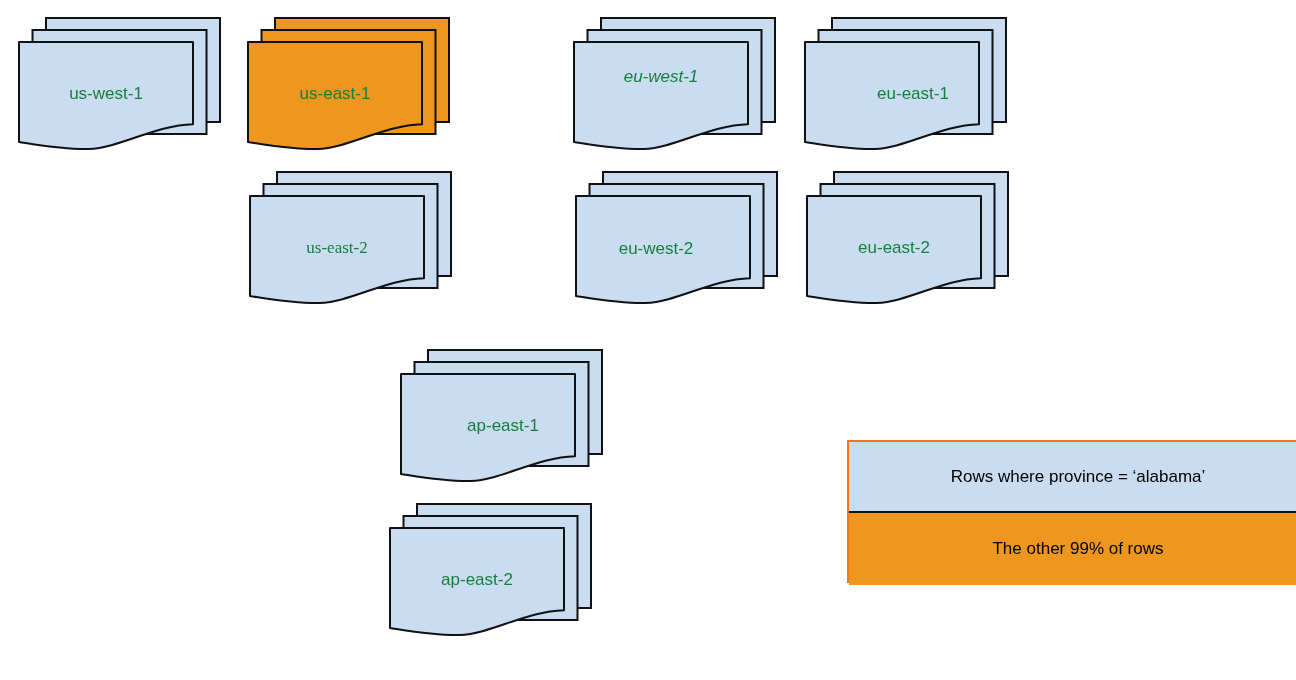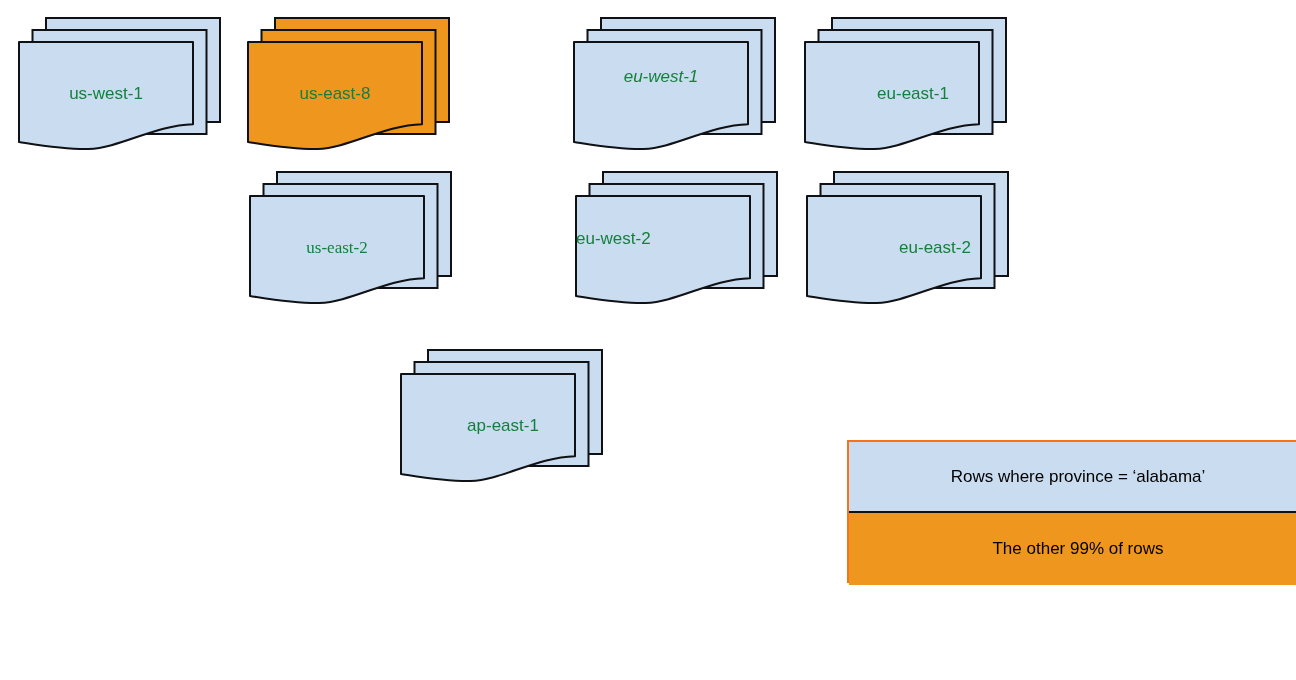--- a/index.html
+++ b/index.html
@@ -63,21 +63,21 @@
         <path d="M 0 0 L 174 0 L 174 82.16 C 135.72 83.16 100.92 106.00 69.60 107.00 C 45.24 107.50 22.62 103.50 0 100.00 Z" transform="translate(3,30)" fill="#cadcf0" stroke="#0f1114" stroke-width="2" stroke-linejoin="round"></path>
       </svg>
       <div class="stack-label" style="left: 3px; top: 73px; width: 174px; text-align: center;">us-west-1</div>
     </div>
     <div class="stack" style="left: 245px; top: 12px;">
       <svg width="207" height="148" viewBox="0 0 207 148">
         <rect x="30" y="6" width="174" height="104" fill="#ef961e" stroke="#0f1114" stroke-width="2"></rect>
         <rect x="16.5" y="18" width="174" height="104" fill="#ef961e" stroke="#0f1114" stroke-width="2"></rect>
         <path d="M 0 0 L 174 0 L 174 82.16 C 135.72 83.16 100.92 106.00 69.60 107.00 C 45.24 107.50 22.62 103.50 0 100.00 Z" transform="translate(3,30)" fill="#ef961e" stroke="#0f1114" stroke-width="2" stroke-linejoin="round"></path>
       </svg>
-      <div class="stack-label" style="left: 3px; top: 73px; width: 174px; text-align: center;">us-east-8</div>
+      <div class="stack-label" style="left: 3px; top: 73px; width: 174px; text-align: center;">us-east-1</div>
     </div>
     <div class="stack" style="left: 571px; top: 12px;">
       <svg width="207" height="148" viewBox="0 0 207 148">
         <rect x="30" y="6" width="174" height="104" fill="#cadcf0" stroke="#0f1114" stroke-width="2"></rect>
         <rect x="16.5" y="18" width="174" height="104" fill="#cadcf0" stroke="#0f1114" stroke-width="2"></rect>
         <path d="M 0 0 L 174 0 L 174 82.16 C 135.72 83.16 100.92 106.00 69.60 107.00 C 45.24 107.50 22.62 103.50 0 100.00 Z" transform="translate(3,30)" fill="#cadcf0" stroke="#0f1114" stroke-width="2" stroke-linejoin="round"></path>
       </svg>
       <div class="stack-label" style="left: 3px; top: 56px; width: 174px; text-align: center; font-style: italic;">eu-west-1</div>
     </div>
     <div class="stack" style="left: 802px; top: 12px;">
@@ -95,37 +95,45 @@
         <path d="M 0 0 L 174 0 L 174 82.16 C 135.72 83.16 100.92 106.00 69.60 107.00 C 45.24 107.50 22.62 103.50 0 100.00 Z" transform="translate(3,30)" fill="#cadcf0" stroke="#0f1114" stroke-width="2" stroke-linejoin="round"></path>
       </svg>
       <div class="stack-label" style="left: 3px; top: 73px; width: 174px; text-align: center;">us-east-2</div>
     </div>
     <div class="stack" style="left: 573px; top: 166px;">
       <svg width="207" height="148" viewBox="0 0 207 148">
         <rect x="30" y="6" width="174" height="104" fill="#cadcf0" stroke="#0f1114" stroke-width="2"></rect>
         <rect x="16.5" y="18" width="174" height="104" fill="#cadcf0" stroke="#0f1114" stroke-width="2"></rect>
         <path d="M 0 0 L 174 0 L 174 82.16 C 135.72 83.16 100.92 106.00 69.60 107.00 C 45.24 107.50 22.62 103.50 0 100.00 Z" transform="translate(3,30)" fill="#cadcf0" stroke="#0f1114" stroke-width="2" stroke-linejoin="round"></path>
       </svg>
-      <div class="stack-label" style="left: 3px; top: 64px; width: 160px; ">eu-west-2</div>
+      <div class="stack-label" style="left: 3px; top: 74px; width: 160px; text-align: center;">eu-west-2</div>
     </div>
     <div class="stack" style="left: 804px; top: 166px;">
       <svg width="207" height="148" viewBox="0 0 207 148">
         <rect x="30" y="6" width="174" height="104" fill="#cadcf0" stroke="#0f1114" stroke-width="2"></rect>
         <rect x="16.5" y="18" width="174" height="104" fill="#cadcf0" stroke="#0f1114" stroke-width="2"></rect>
         <path d="M 0 0 L 174 0 L 174 82.16 C 135.72 83.16 100.92 106.00 69.60 107.00 C 45.24 107.50 22.62 103.50 0 100.00 Z" transform="translate(3,30)" fill="#cadcf0" stroke="#0f1114" stroke-width="2" stroke-linejoin="round"></path>
       </svg>
-      <div class="stack-label" style="left: 3px; top: 73px; width: 174px; text-align: center; margin-left: 41px;">eu-east-2</div>
+      <div class="stack-label" style="left: 3px; top: 73px; width: 174px; text-align: center;">eu-east-2</div>
     </div>
     <div class="stack" style="left: 398px; top: 344px;">
       <svg width="207" height="148" viewBox="0 0 207 148">
         <rect x="30" y="6" width="174" height="104" fill="#cadcf0" stroke="#0f1114" stroke-width="2"></rect>
         <rect x="16.5" y="18" width="174" height="104" fill="#cadcf0" stroke="#0f1114" stroke-width="2"></rect>
         <path d="M 0 0 L 174 0 L 174 82.16 C 135.72 83.16 100.92 106.00 69.60 107.00 C 45.24 107.50 22.62 103.50 0 100.00 Z" transform="translate(3,30)" fill="#cadcf0" stroke="#0f1114" stroke-width="2" stroke-linejoin="round"></path>
       </svg>
       <div class="stack-label" style="left: 3px; top: 73px; width: 204px; text-align: center;">ap-east-1</div>
+    </div>
+    <div class="stack" style="left: 387px; top: 498px;">
+      <svg width="207" height="148" viewBox="0 0 207 148">
+        <rect x="30" y="6" width="174" height="104" fill="#cadcf0" stroke="#0f1114" stroke-width="2"></rect>
+        <rect x="16.5" y="18" width="174" height="104" fill="#cadcf0" stroke="#0f1114" stroke-width="2"></rect>
+        <path d="M 0 0 L 174 0 L 174 82.16 C 135.72 83.16 100.92 106.00 69.60 107.00 C 45.24 107.50 22.62 103.50 0 100.00 Z" transform="translate(3,30)" fill="#cadcf0" stroke="#0f1114" stroke-width="2" stroke-linejoin="round"></path>
+      </svg>
+      <div class="stack-label" style="left: 3px; top: 73px; width: 174px; text-align: center;">ap-east-2</div>
     </div>
     <div class="legend" style="left: 803px; top: 440px; width: 462px; height: 143px;">
       <div class="legend-row top" style="height: 71px; background: rgb(202, 220, 240);">
         <span>Rows where province = ‘alabama’</span>
       </div>
       <div class="legend-row" style="height: 72px; background: rgb(239, 150, 30);">
         <span>The other 99% of rows</span>
       </div>
     </div>
   </div>

